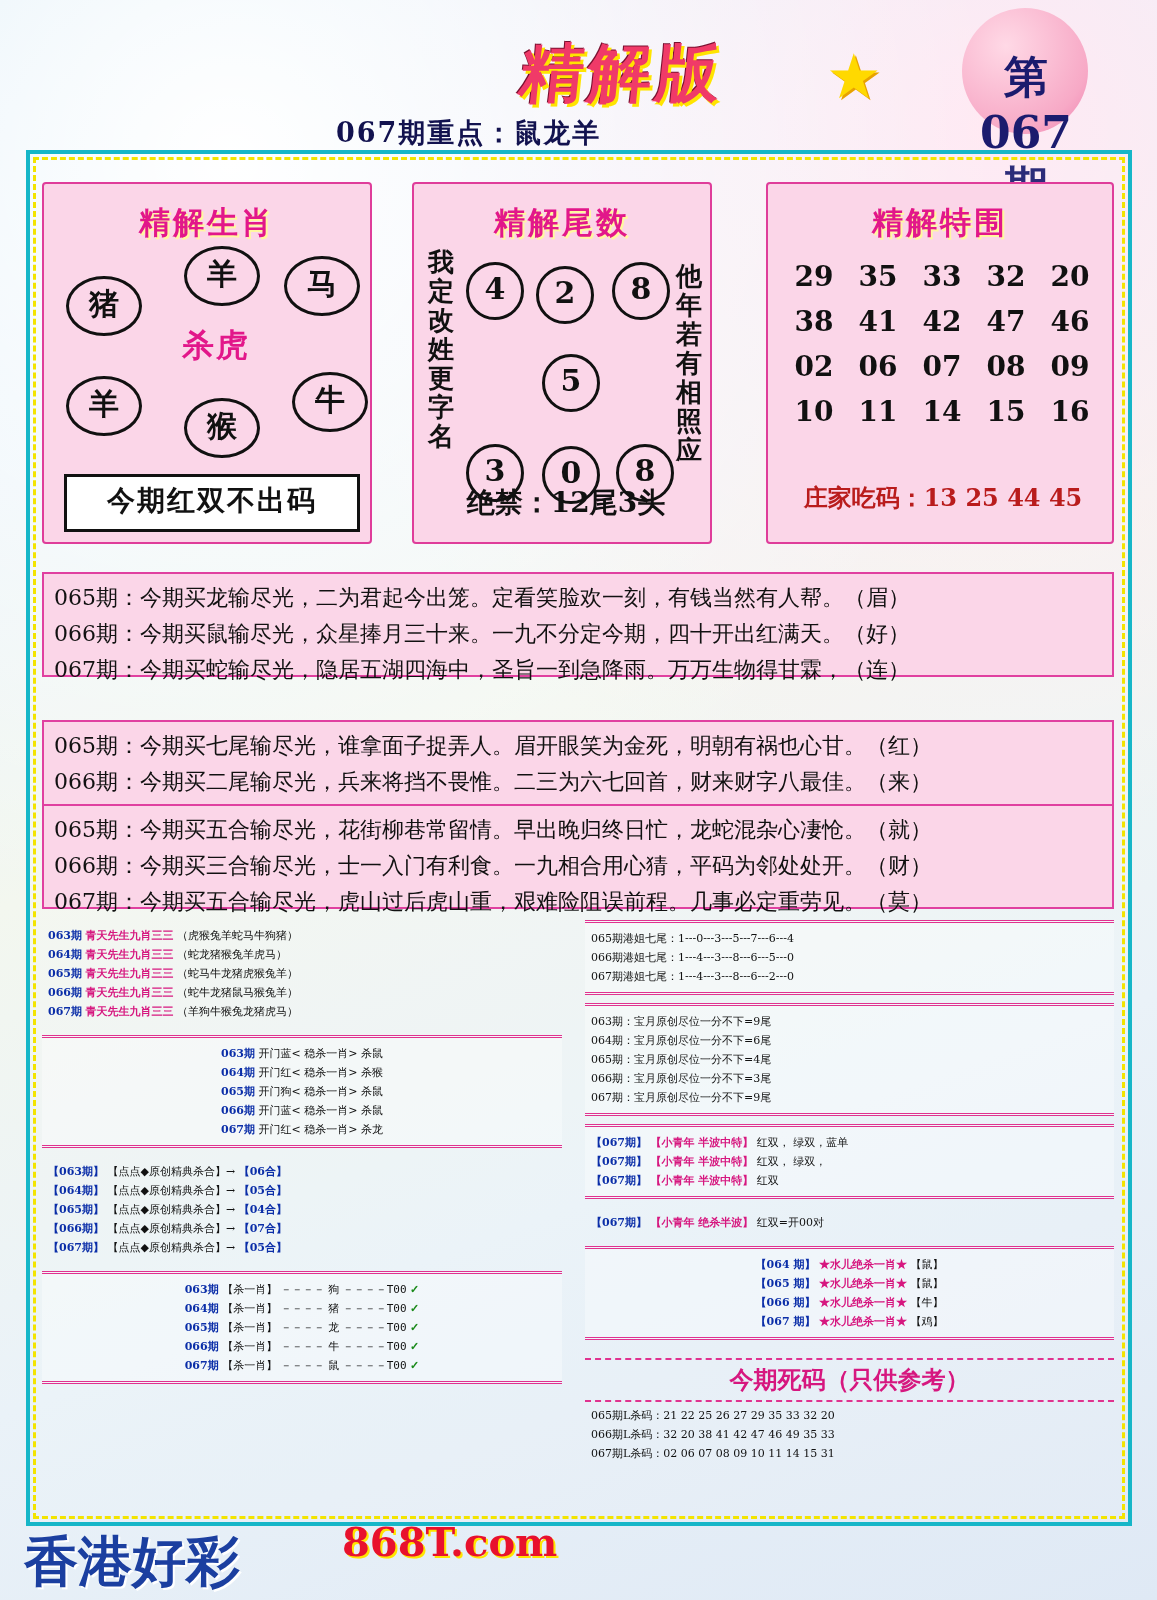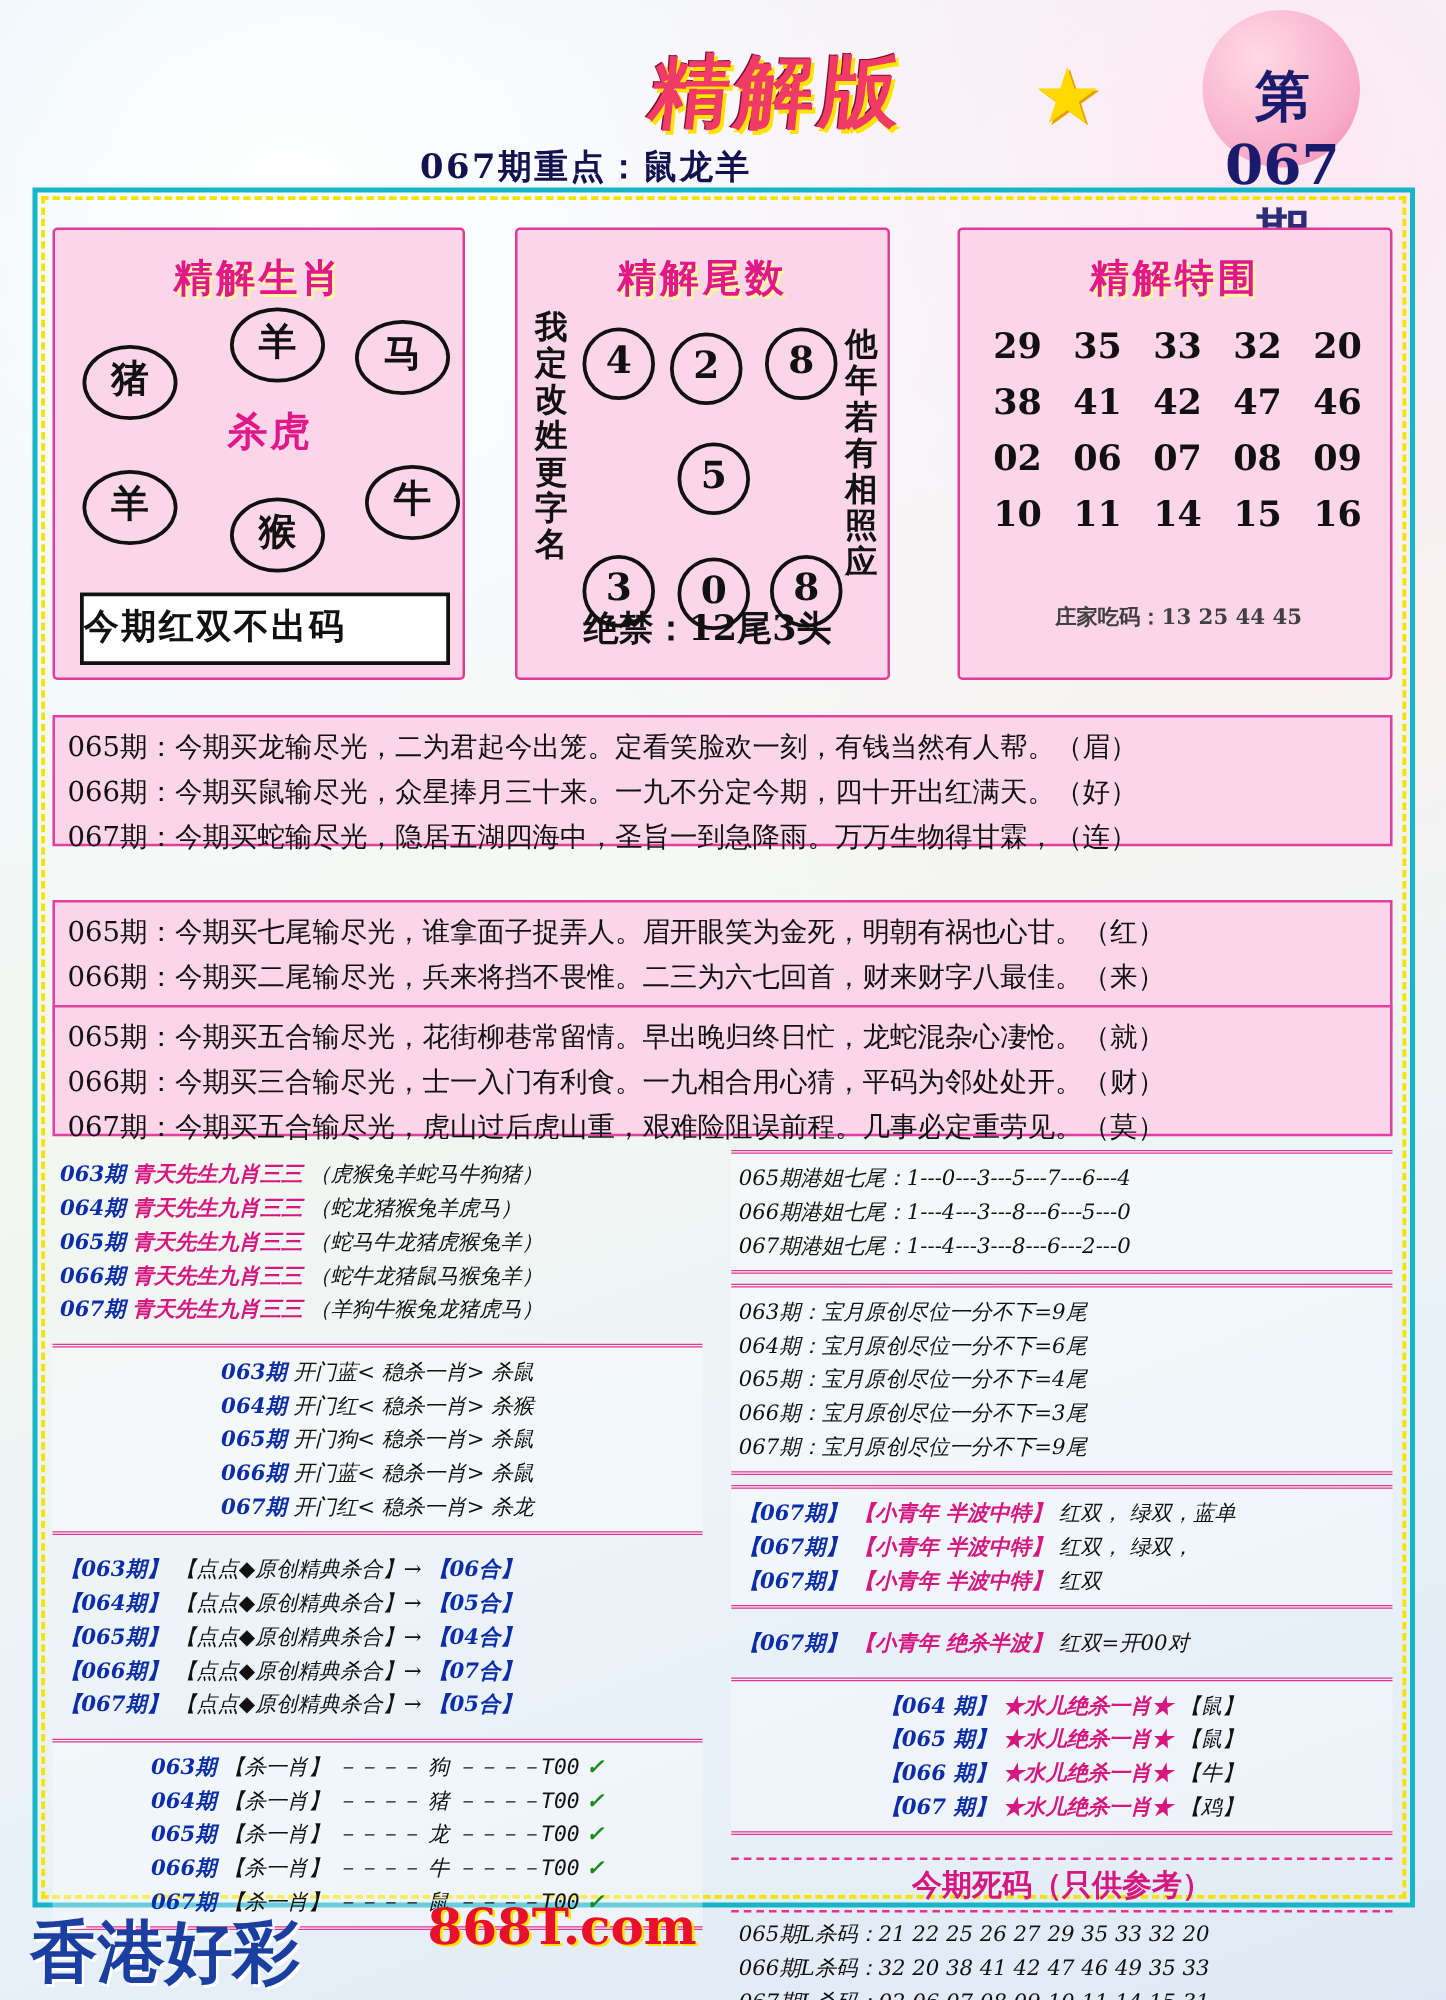--- a/index.html
+++ b/index.html
@@ -44,55 +44,55 @@
   .pnl-c{left:724px;top:0;width:348px;height:362px;background:#fbd6e8;}
   .pnl-title{text-align:center;font-size:31px;font-weight:bold;color:#e2178a;
     font-family:"DejaVu Serif","Liberation Serif",serif;margin-top:18px;letter-spacing:3px;
     text-shadow:2px 2px 0 #fff8a0;}
   .oval{position:absolute;width:70px;height:54px;border:3px solid #111;border-radius:50%;
         background:#fbd6e8;text-align:center;line-height:50px;font-size:30px;font-weight:bold;color:#111;
         font-family:"DejaVu Serif","Liberation Serif",serif;}
   .killtxt{position:absolute;left:138px;top:140px;font-size:32px;font-weight:bold;color:#e2178a;
         font-family:"DejaVu Serif","Liberation Serif",serif;letter-spacing:2px;}
   .notebox{position:absolute;left:20px;top:290px;width:290px;height:52px;border:3px solid #111;
-        background:#fff;line-height:48px;font-size:28px;font-weight:bold;color:#111;
+        background:#fff;text-align:center;line-height:48px;font-size:28px;font-weight:bold;color:#111;
         font-family:"DejaVu Serif","Liberation Serif",serif;letter-spacing:2px;}
 
   .vtxt{position:absolute;font-size:26px;font-weight:bold;color:#111;width:26px;line-height:29px;
         font-family:"DejaVu Serif","Liberation Serif",serif;word-break:break-all;}
   .ball{position:absolute;width:52px;height:52px;border:3px solid #111;border-radius:50%;
         background:#fbd6e8;text-align:center;line-height:48px;font-size:30px;font-weight:bold;color:#111;
         font-family:"DejaVu Serif","Liberation Serif",serif;}
   .banline{position:absolute;left:14px;top:300px;width:276px;text-align:center;font-size:28px;
         font-weight:bold;color:#111;font-family:"DejaVu Serif","Liberation Serif",serif;}
 
   .numgrid{position:absolute;left:14px;top:70px;width:320px;}
   .numgrid table{border-collapse:collapse;width:100%;}
   .numgrid td{text-align:center;font-size:28px;font-weight:bold;color:#111;padding:6px 0;
         font-family:"DejaVu Serif","Liberation Serif",serif;}
-  .eat{position:absolute;left:10px;top:298px;width:330px;text-align:center;font-size:17px;
-        font-weight:bold;color:#404040;font-family:"DejaVu Serif","Liberation Serif",serif;}
+  .eat{position:absolute;left:10px;top:298px;width:330px;text-align:center;font-size:24px;
+        font-weight:bold;color:#b91c1c;font-family:"DejaVu Serif","Liberation Serif",serif;}
 
   
   .vblock{position:absolute;left:42px;width:1072px;border:2px solid #e040a0;background:#fbd6e8;
           box-sizing:border-box;padding:6px 0;}
   .vline{font-size:22px;color:#111;padding:3px 10px;white-space:nowrap;
          font-family:"DejaVu Serif","Liberation Serif",serif;}
   .vb1{top:572px;height:105px;}
   .vb2{top:688px;height:105px;margin-top:32px;}
   .vb3{top:804px;height:105px;}
 
   
   .colL{position:absolute;left:42px;top:920px;width:520px;height:600px;}
   .colR{position:absolute;left:585px;top:920px;width:529px;height:600px;}
   .zone{position:relative;border-top:3px double #e0328f;border-bottom:3px double #e0328f;
         margin-bottom:8px;padding:6px 0;background:rgba(255,255,255,0.35);}
   .zone.plain{border:none;background:transparent;}
-  .rowline{font-size:17px;color:#111;padding:2px 6px;white-space:nowrap;
-           font-family:"DejaVu Serif","Liberation Serif",serif;font-style:italic;}
+  .rowline{font-size:11px;color:#111;padding:2px 6px;white-space:nowrap;
+           font-family:"DejaVu Serif","Liberation Serif",serif;}
   .rowline .tag{color:#0b2ea8;font-weight:bold;}
   .rowline .pink{color:#d6177f;font-weight:bold;}
   .centerline{text-align:center;}
   .rowline .mono{font-family:"DejaVu Sans Mono","Liberation Mono",monospace;}
   .chk{color:#1a8a1a;font-weight:bold;}
   .deadtitle{text-align:center;color:#d6177f;font-weight:bold;font-size:24px;
              font-family:"DejaVu Serif","Liberation Serif",serif;}
   .dashy{border-top:2px dashed #e0328f;margin:4px 0;}
 
   

